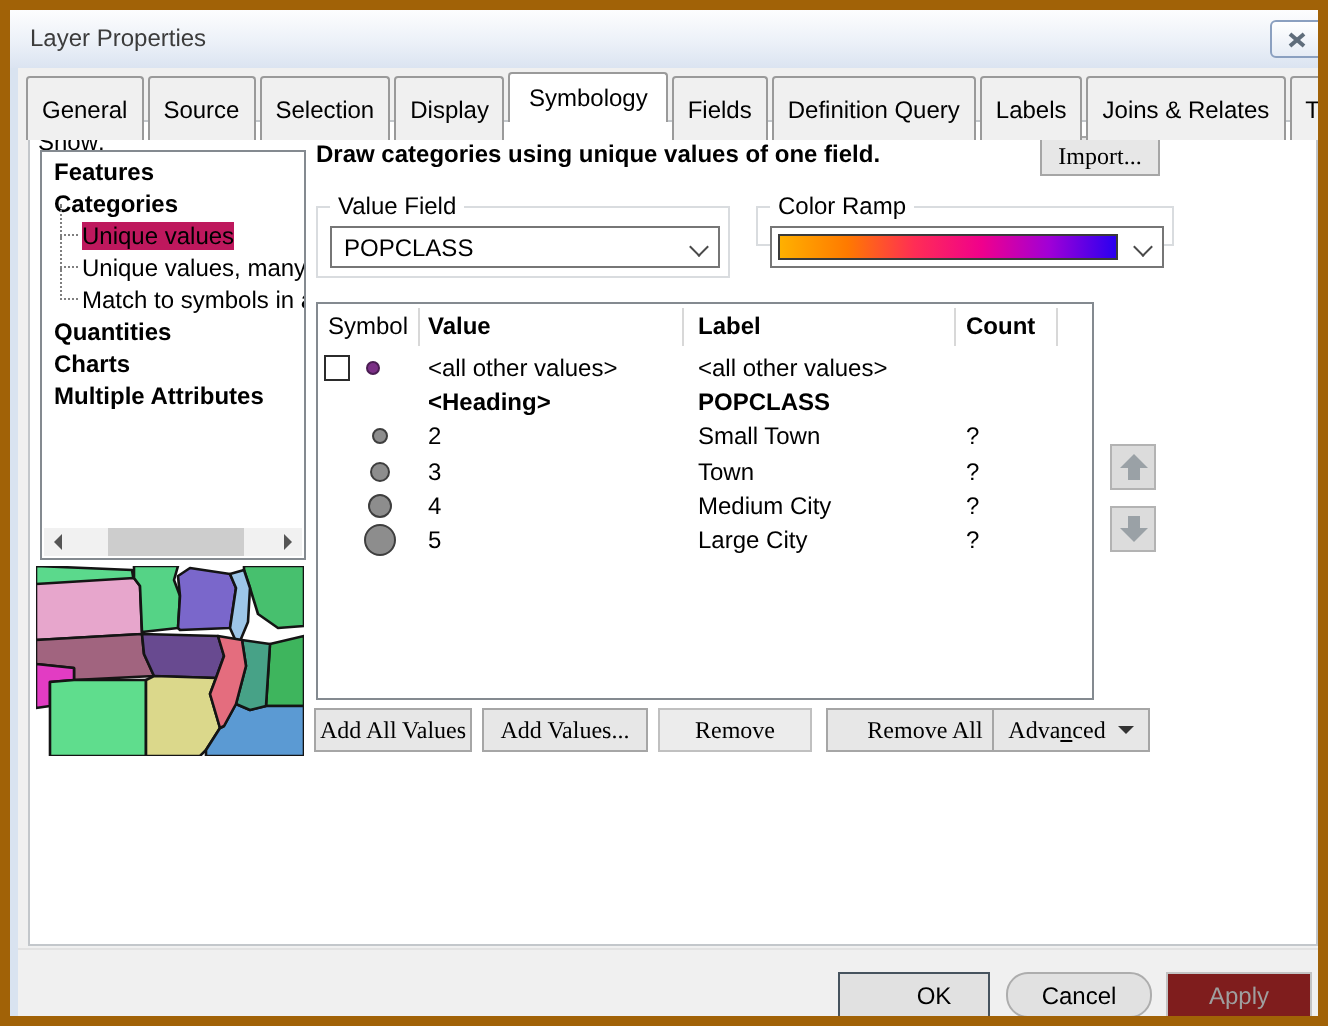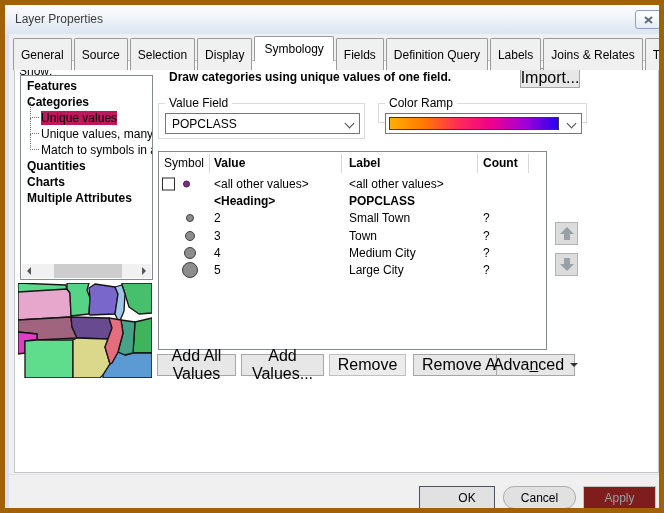--- a/index.html
+++ b/index.html
@@ -52,22 +52,22 @@
               display:flex; align-items:center; justify-content:center; }
   .hs-left { left:0; } .hs-right { right:0; }
   .tri-l { width:0; height:0; border-top:4px solid transparent; border-bottom:4px solid transparent; border-right:4px solid #555; }
   .tri-r { width:0; height:0; border-top:4px solid transparent; border-bottom:4px solid transparent; border-left:4px solid #555; }
   .hs-thumb { position:absolute; top:0; left:32px; width:68px; height:14px; background:#cdcdcd; }
 
   
   .map-preview { position:absolute; left:3px; top:222px; width:134px; height:95px; }
 
   
-  .heading { position:absolute; left:154px; top:9px; font-weight:bold; }
-  .btn { background:#e7e7e7; border:1px solid #a6a6a6; font-family:Liberation Sans, sans-serif; font-size:16px;
+  .heading { position:absolute; left:143px; top:9px; font-weight:bold; }
+  .btn { background:#e7e7e7; border:1px solid #a6a6a6; font-family:Liberation Serif, serif; font-size:12px;
          display:flex; align-items:center; justify-content:center; color:#000; }
   .btn.disabled { background:#ececec; border-color:#c0c0c0; color:#000000; }
   .import-btn { position:absolute; left:505px; top:7px; width:60px; height:20px; }
 
   
   .groupbox { position:absolute; border:1px solid #d9dcdf; }
   .gb-vf { left:143px; top:42px; width:207px; height:36px; }
   .gb-cr { left:363px; top:42px; width:209px; height:20px; }
   .gb-label { position:absolute; top:-8px; left:6px; background:#fff; padding:0 4px; }
 

